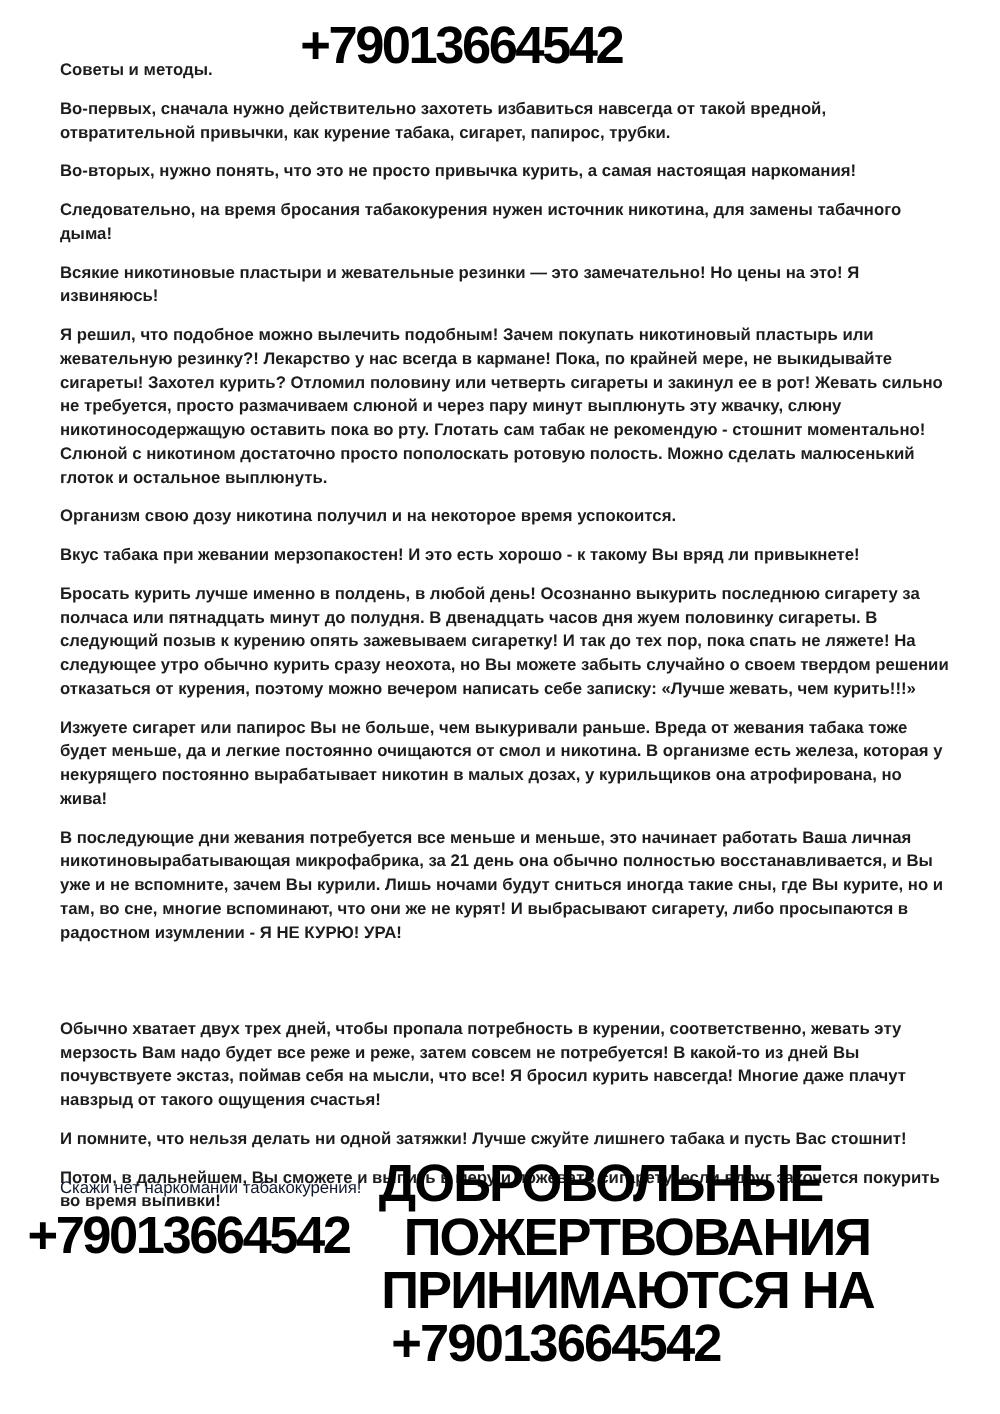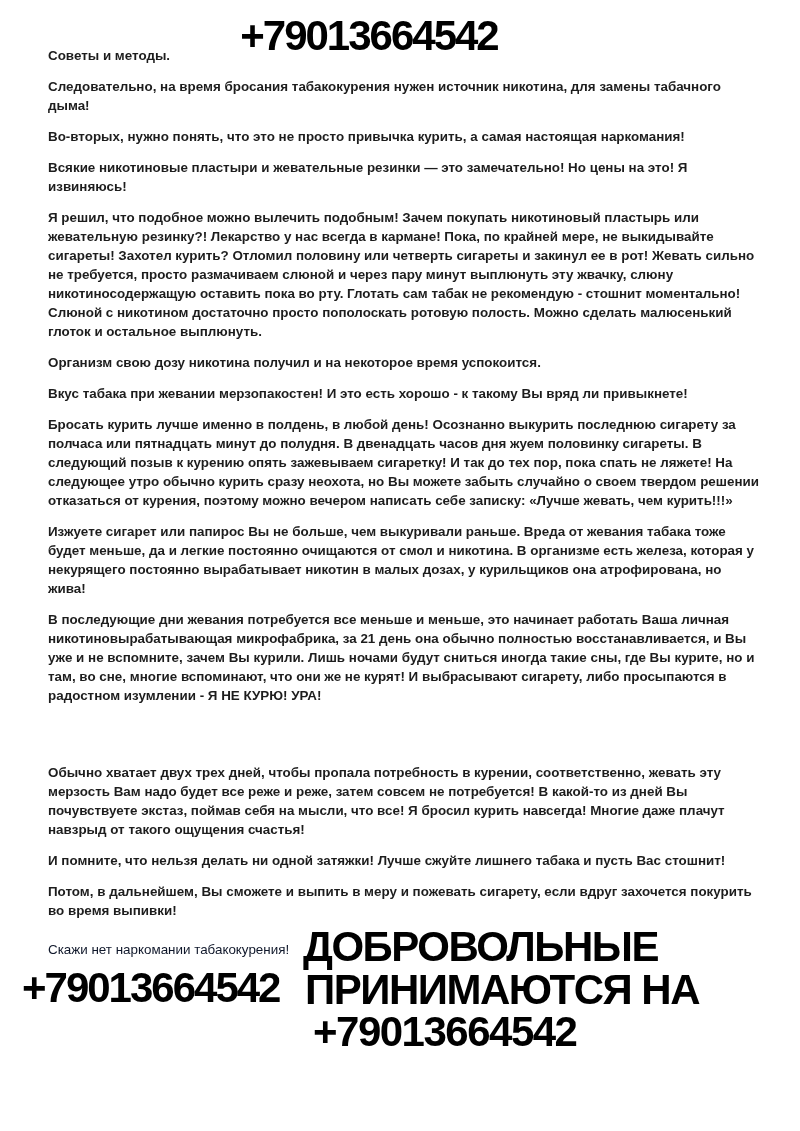--- a/index.html
+++ b/index.html
@@ -79,37 +79,39 @@
 </style>
 </head>
 <body>
 
 <div class="page">
 
   <div class="header-phone">+79013664542</div>
 
   <div class="content">
     <p>Советы и методы.</p>
+    <p>Во-первых, сначала нужно действительно захотеть избавиться навсегда от такой вредной, отвратительной привычки, как курение табака, сигарет, папирос, трубки.</p>
+    <p>Во-вторых, нужно понять, что это не просто привычка курить, а самая настоящая наркомания!</p>
     <p>Следовательно, на время бросания табакокурения нужен источник никотина, для замены табачного дыма!</p>
-    <p>Во-вторых, нужно понять, что это не просто привычка курить, а самая настоящая наркомания!</p>
     <p>Всякие никотиновые пластыри и жевательные резинки — это замечательно! Но цены на это! Я извиняюсь!</p>
     <p>Я решил, что подобное можно вылечить подобным! Зачем покупать никотиновый пластырь или жевательную резинку?! Лекарство у нас всегда в кармане! Пока, по крайней мере, не выкидывайте сигареты! Захотел курить? Отломил половину или четверть сигареты и закинул ее в рот! Жевать сильно не требуется, просто размачиваем слюной и через пару минут выплюнуть эту жвачку, слюну никотиносодержащую оставить пока во рту. Глотать сам табак не рекомендую - стошнит моментально! Слюной с никотином достаточно просто пополоскать ротовую полость. Можно сделать малюсенький глоток и остальное выплюнуть.</p>
     <p>Организм свою дозу никотина получил и на некоторое время успокоится.</p>
     <p>Вкус табака при жевании мерзопакостен! И это есть хорошо - к такому Вы вряд ли привыкнете!</p>
     <p>Бросать курить лучше именно в полдень, в любой день! Осознанно выкурить последнюю сигарету за полчаса или пятнадцать минут до полудня. В двенадцать часов дня жуем половинку сигареты. В следующий позыв к курению опять зажевываем сигаретку! И так до тех пор, пока спать не ляжете! На следующее утро обычно курить сразу неохота, но Вы можете забыть случайно о своем твердом решении отказаться от курения, поэтому можно вечером написать себе записку: «Лучше жевать, чем курить!!!»</p>
     <p>Изжуете сигарет или папирос Вы не больше, чем выкуривали раньше. Вреда от жевания табака тоже будет меньше, да и легкие постоянно очищаются от смол и никотина. В организме есть железа, которая у некурящего постоянно вырабатывает никотин в малых дозах, у курильщиков она атрофирована, но жива!</p>
     <p>В последующие дни жевания потребуется все меньше и меньше, это начинает работать Ваша личная никотиновырабатывающая микрофабрика, за 21 день она обычно полностью восстанавливается, и Вы уже и не вспомните, зачем Вы курили. Лишь ночами будут сниться иногда такие сны, где Вы курите, но и там, во сне, многие вспоминают, что они же не курят! И выбрасывают сигарету, либо просыпаются в радостном изумлении - Я НЕ КУРЮ! УРА!</p>
     <p class="gap-top">Обычно хватает двух трех дней, чтобы пропала потребность в курении, соответственно, жевать эту мерзость Вам надо будет все реже и реже, затем совсем не потребуется! В какой-то из дней Вы почувствуете экстаз, поймав себя на мысли, что все! Я бросил курить навсегда! Многие даже плачут навзрыд от такого ощущения счастья!</p>
     <p>И помните, что нельзя делать ни одной затяжки! Лучше сжуйте лишнего табака и пусть Вас стошнит!</p>
     <p>Потом, в дальнейшем, Вы сможете и выпить в меру и пожевать сигарету, если вдруг захочется покурить во время выпивки!</p>
   </div>
 
   <div class="slogan">Скажи нет наркомании табакокурения!</div>
 
   <div class="footer-phone">+79013664542</div>
 
   <div class="donation">
     <div class="line-1">ДОБРОВОЛЬНЫЕ</div>
+    <div class="line-2">ПОЖЕРТВОВАНИЯ</div>
     <div class="line-3">ПРИНИМАЮТСЯ НА</div>
     <div class="line-4">+79013664542</div>
   </div>
 
 </div>
 
 </body></html>

